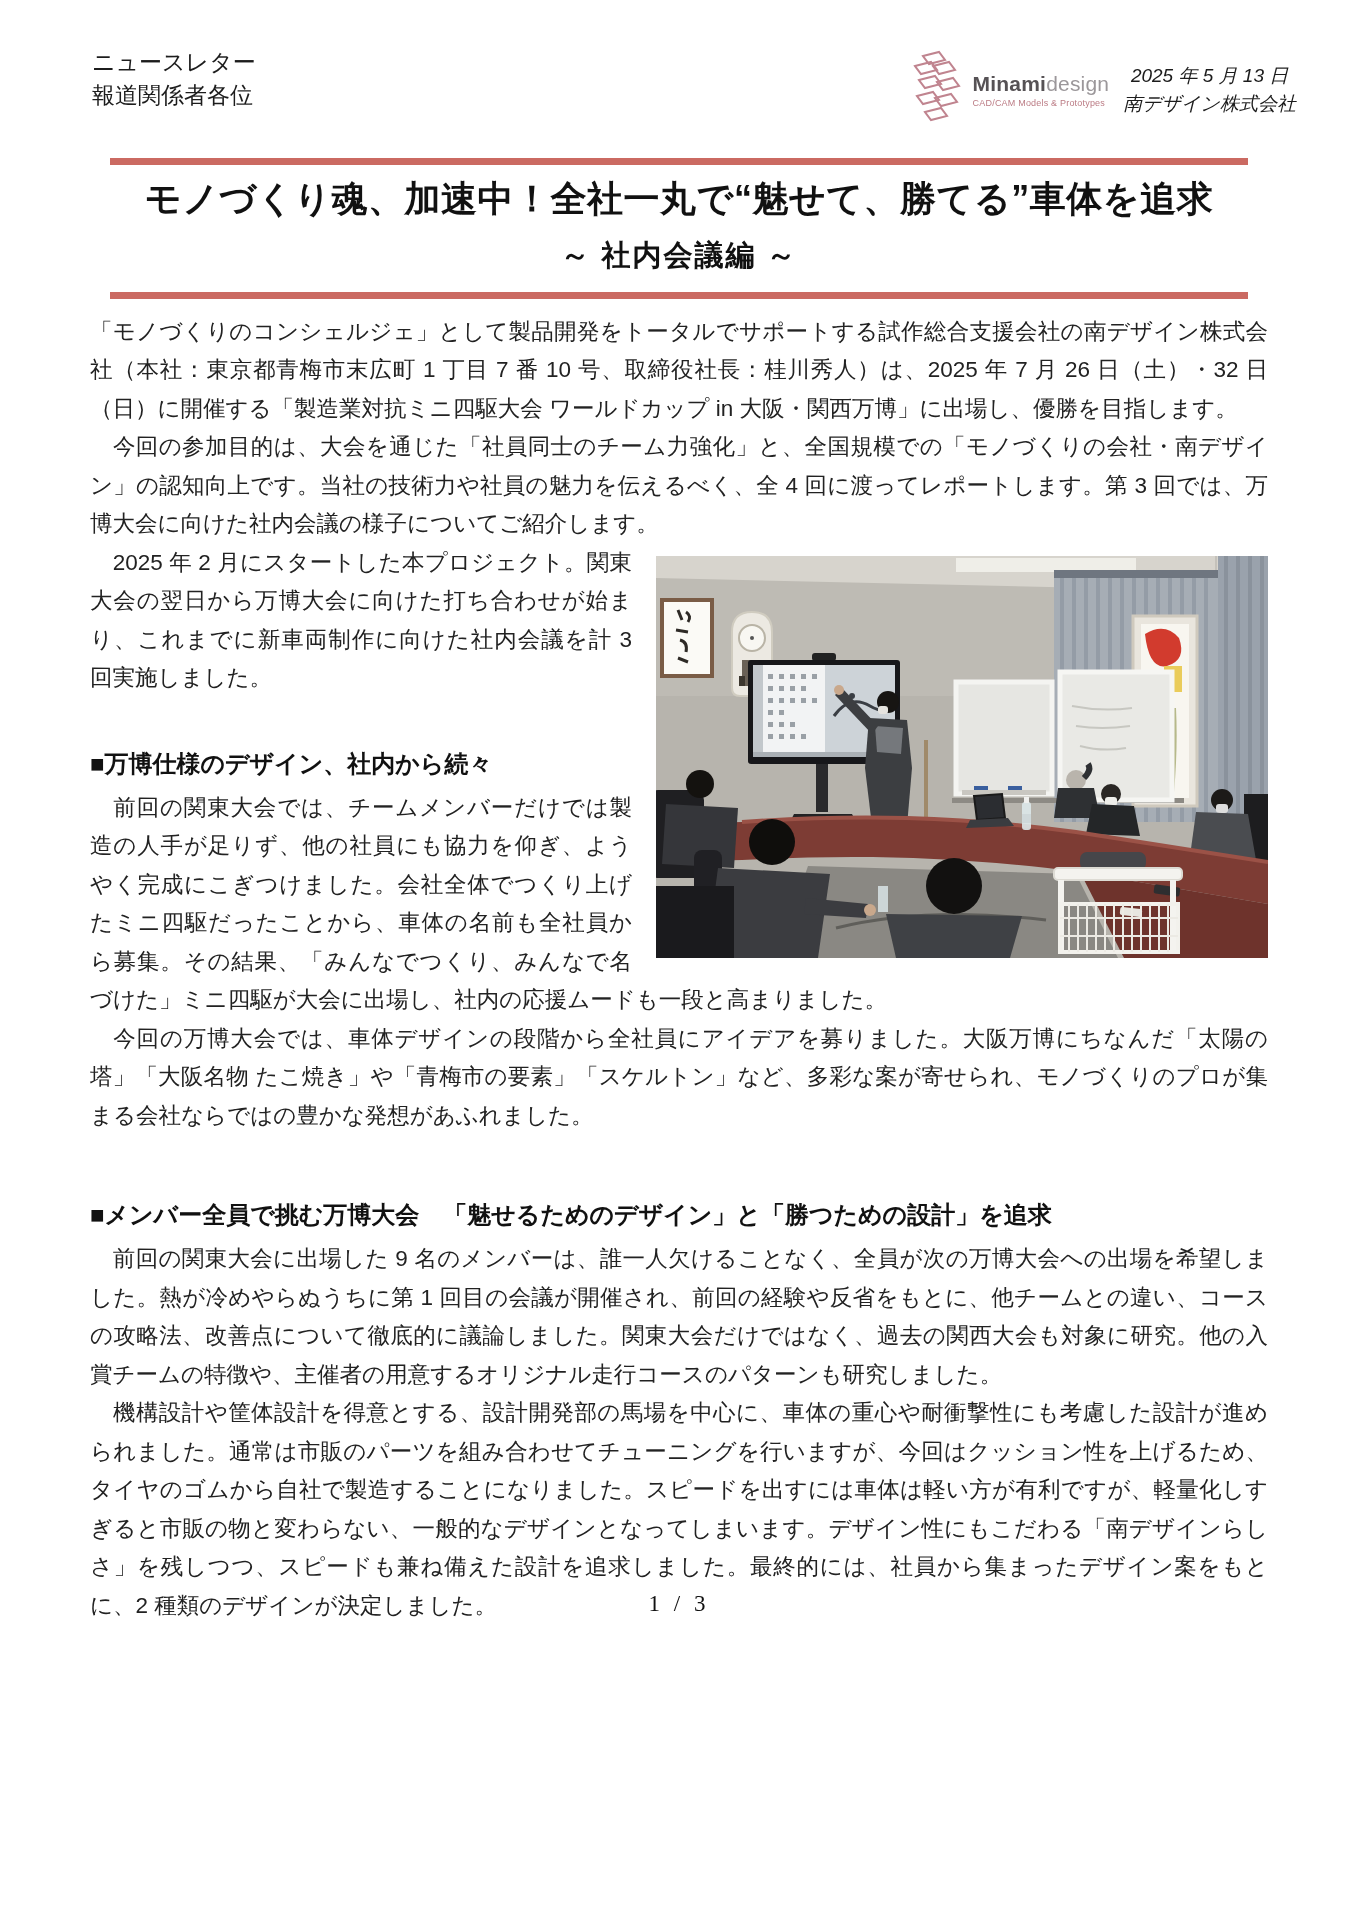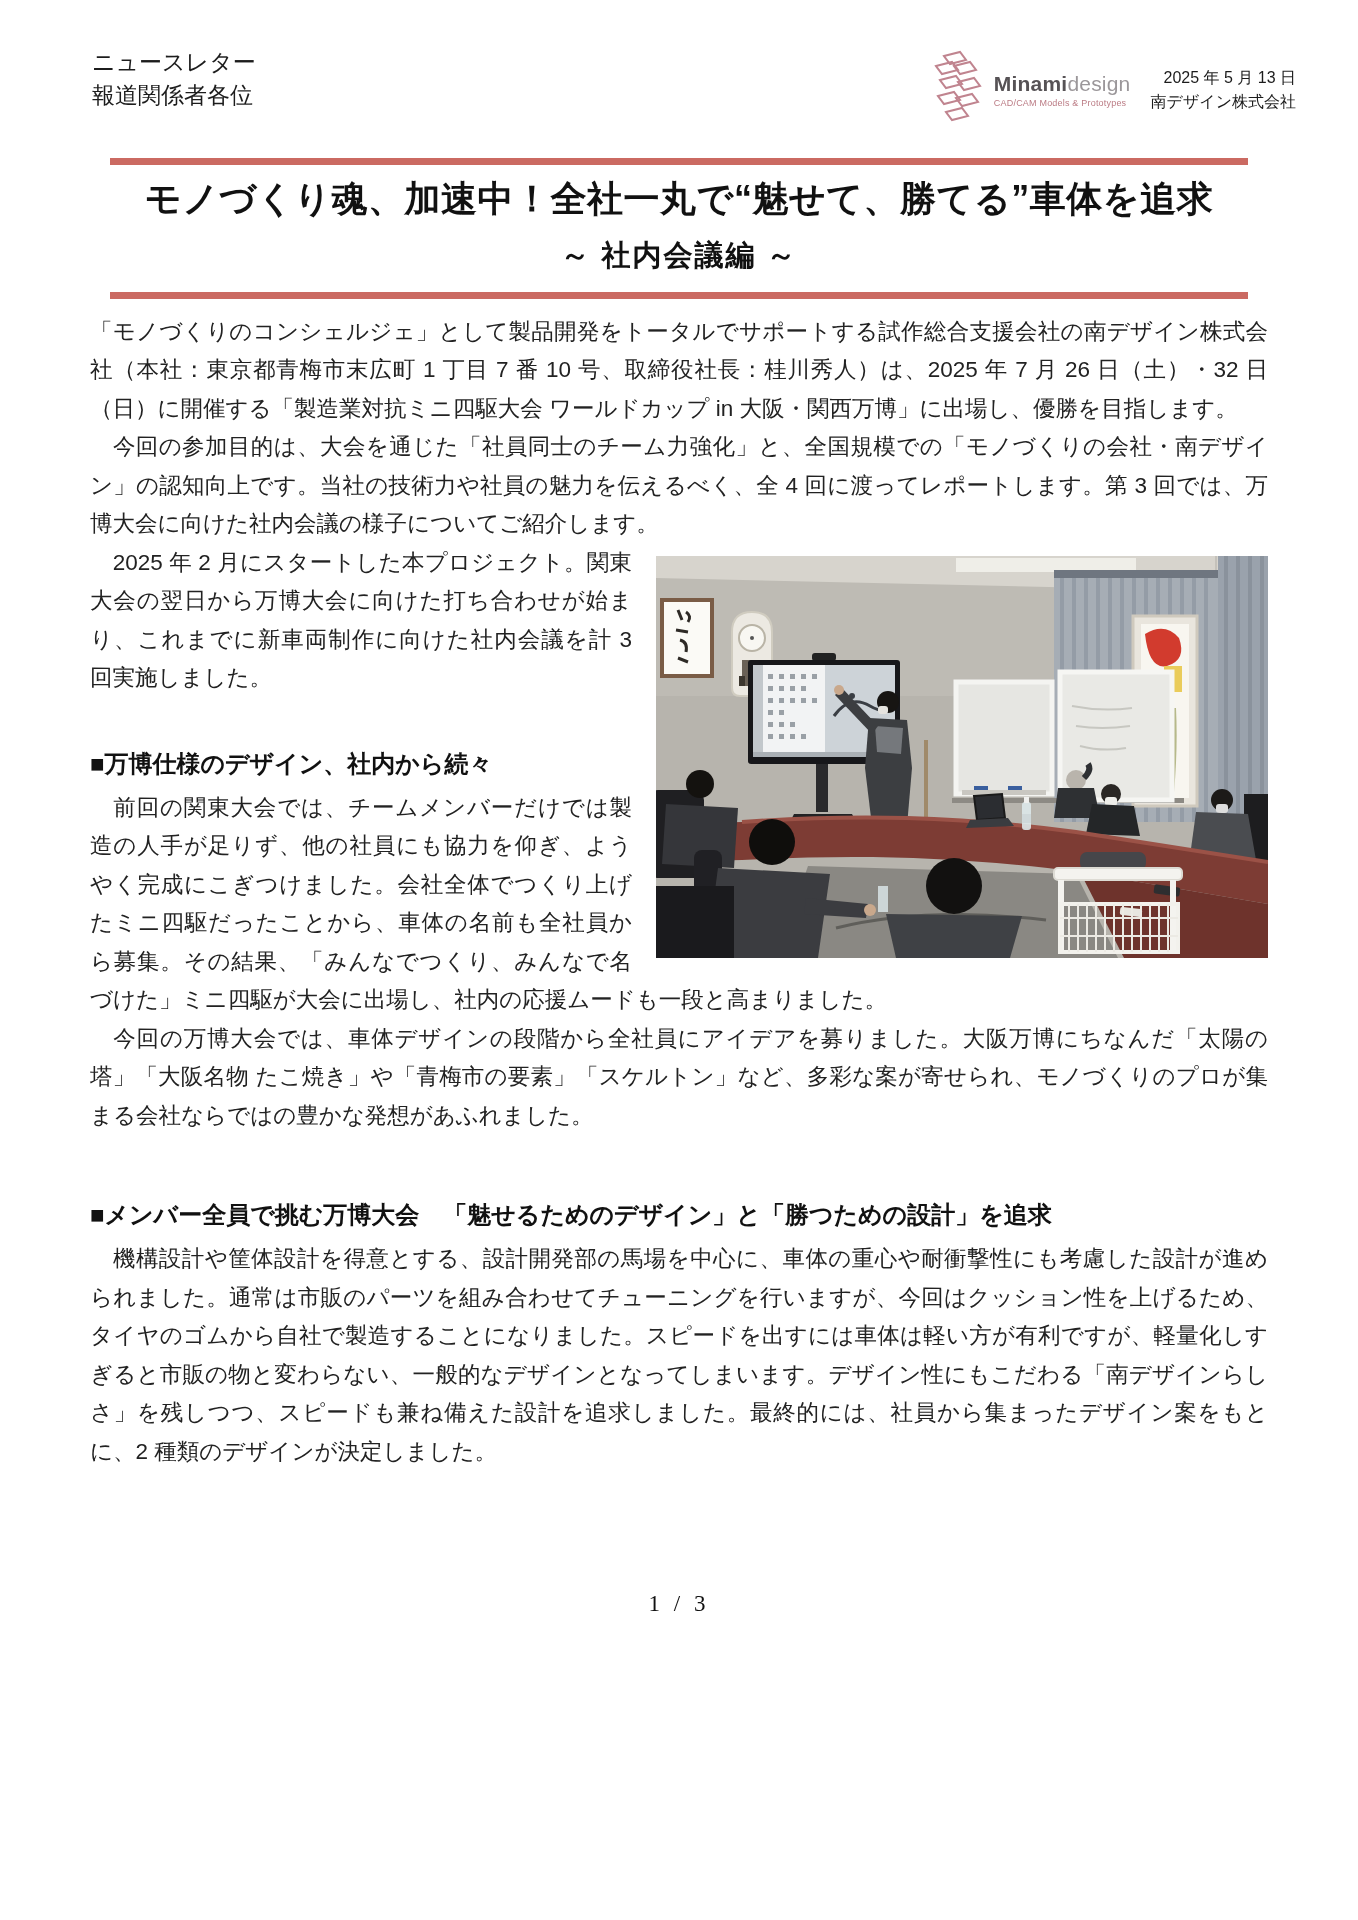--- a/index.html
+++ b/index.html
@@ -10,27 +10,27 @@
     -webkit-font-smoothing:antialiased;
   }
   .page{position:relative;width:1358px;height:1679px;overflow:hidden;background:#fff;}
 
   
   .header-row{
     display:flex;justify-content:space-between;align-items:flex-start;
     padding:46px 62px 0 92px;
   }
   .addr-block{font-size:23px;line-height:1.42;color:#1c1c1c;}
-  .brand-cluster{display:flex;align-items:center;gap:20px;margin-top:4px;}
+  .brand-cluster{display:flex;align-items:center;gap:14px;margin-top:4px;}
   .logo-box{display:flex;align-items:center;gap:10px;}
   .logo-text .brand-line{font-size:21px;letter-spacing:.2px;}
   .logo-text .brand-bold{font-weight:bold;color:#565255;}
   .logo-text .brand-light{color:#9b979a;}
   .logo-text .tagline{font-size:9px;color:#bb7b84;margin-top:2px;letter-spacing:.2px;}
-  .date-block{font-size:16px;line-height:1.5;text-align:right;}
+  .date-block{font-size:19px;line-height:1.5;text-align:center;font-style:italic;}
 
   
   .rule{height:7px;background:#cb6a62;margin:0 110px;}
   .rule-1{margin-top:28px;}
   .rule-2{margin-top:16px;}
   .kicker{margin:18px 90px 0;text-align:center;font-size:29px;font-weight:bold;color:#111;}
   .main-title{margin:10px 70px 12px;text-align:center;font-size:36px;font-weight:bold;color:#111;letter-spacing:.5px;}
   .subtitle{margin:12px 90px 0;text-align:center;font-size:29px;font-weight:bold;color:#111;letter-spacing:2px;}
 
   
@@ -293,17 +293,18 @@
       </svg>
     </div>
 
     <p>　2025 年 2 月にスタートした本プロジェクト。関東大会の翌日から万博大会に向けた打ち合わせが始まり、これまでに新車両制作に向けた社内会議を計 3 回実施しました。</p>
 
     <h3 class="h-sec1">■万博仕様のデザイン、社内から続々</h3>
     <p>　前回の関東大会では、チームメンバーだけでは製造の人手が足りず、他の社員にも協力を仰ぎ、ようやく完成にこぎつけました。会社全体でつくり上げたミニ四駆だったことから、車体の名前も全社員から募集。その結果、「みんなでつくり、みんなで名づけた」ミニ四駆が大会に出場し、社内の応援ムードも一段と高まりました。</p>
     <p>　今回の万博大会では、車体デザインの段階から全社員にアイデアを募りました。大阪万博にちなんだ「太陽の塔」「大阪名物 たこ焼き」や「青梅市の要素」「スケルトン」など、多彩な案が寄せられ、モノづくりのプロが集まる会社ならではの豊かな発想があふれました。</p>
 
     <h3 class="h-sec2">■メンバー全員で挑む万博大会　「魅せるためのデザイン」と「勝つための設計」を追求</h3>
+    <p>　前回の関東大会に出場した 9 名のメンバーは、誰一人欠けることなく、全員が次の万博大会への出場を希望しました。熱が冷めやらぬうちに第 1 回目の会議が開催され、前回の経験や反省をもとに、他チームとの違い、コースの攻略法、改善点について徹底的に議論しました。関東大会だけではなく、過去の関西大会も対象に研究。他の入賞チームの特徴や、主催者の用意するオリジナル走行コースのパターンも研究しました。</p>
     <p>　機構設計や筐体設計を得意とする、設計開発部の馬場を中心に、車体の重心や耐衝撃性にも考慮した設計が進められました。通常は市販のパーツを組み合わせてチューニングを行いますが、今回はクッション性を上げるため、タイヤのゴムから自社で製造することになりました。スピードを出すには車体は軽い方が有利ですが、軽量化しすぎると市販の物と変わらない、一般的なデザインとなってしまいます。デザイン性にもこだわる「南デザインらしさ」を残しつつ、スピードも兼ね備えた設計を追求しました。最終的には、社員から集まったデザイン案をもとに、2 種類のデザインが決定しました。</p>
   </div>
 
   <div class="page-number">1 / 3</div>
 </div>
 
 </body></html>

